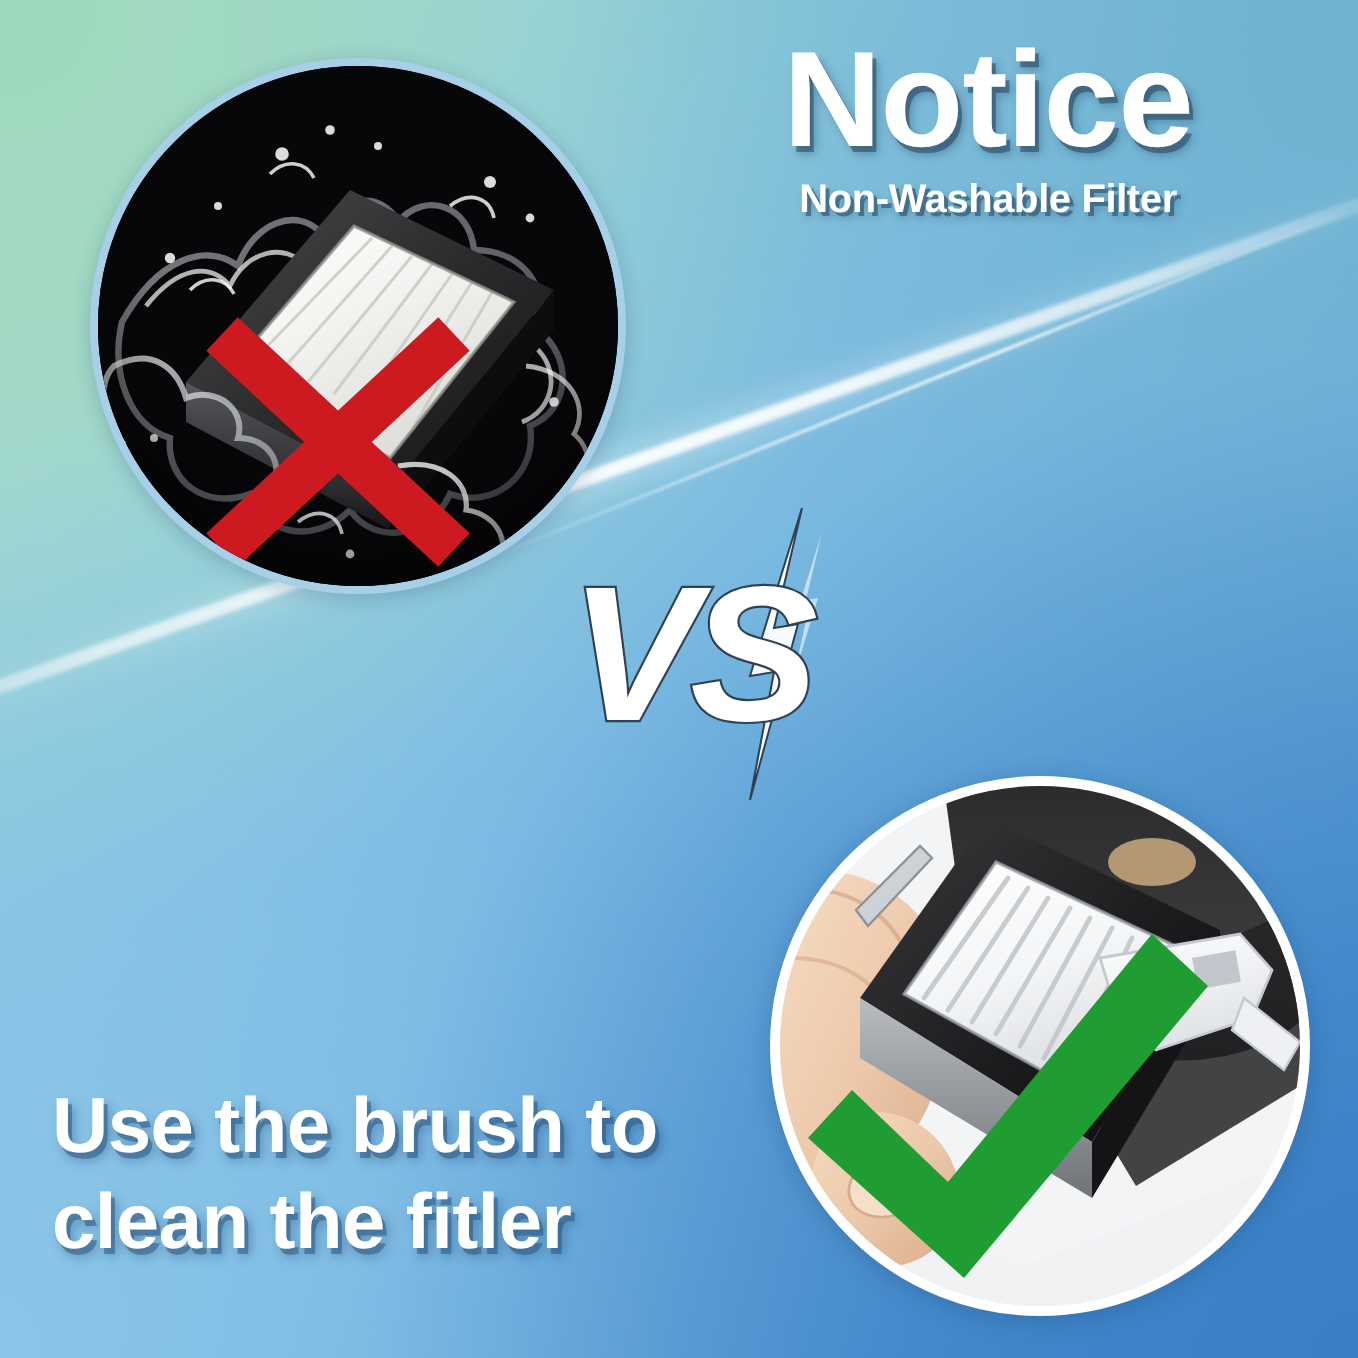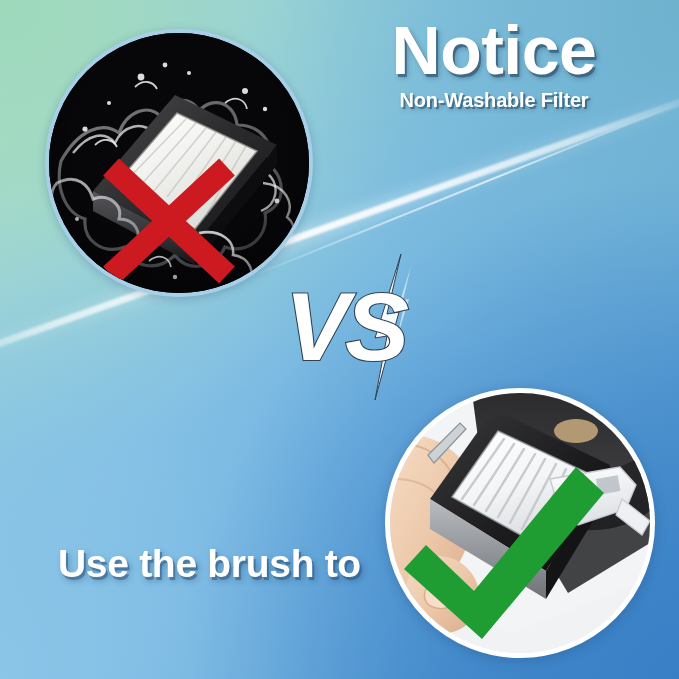--- a/index.html
+++ b/index.html
@@ -184,21 +184,20 @@
     top: 540px;
     width: 340px;
     font-size: 39px;
     font-weight: bold;
     color: #ffffff;
     line-height: 1.22;
     letter-spacing: -0.3px;
     text-shadow:
       2px 3px 0 rgba(40,80,120,0.5),
       3px 4px 6px rgba(25,65,110,0.4);
-    margin-left: 32px;
   }
 
   
   #vs-badge {
     position: absolute;
     left: 283px;
     top: 272px;
     width: 160px;
     height: 115px;
   }
@@ -416,15 +415,16 @@
     </svg>
   </div>
 
   <div class="title-block">
     <div id="title-notice">Notice</div>
     <div id="subtitle-filter">Non-Washable Filter</div>
   </div>
 
   <div id="bottom-caption">
     <div>Use the brush to</div>
+    <div>clean the fitler</div>
   </div>
 
 </div>
 
 </body></html>

